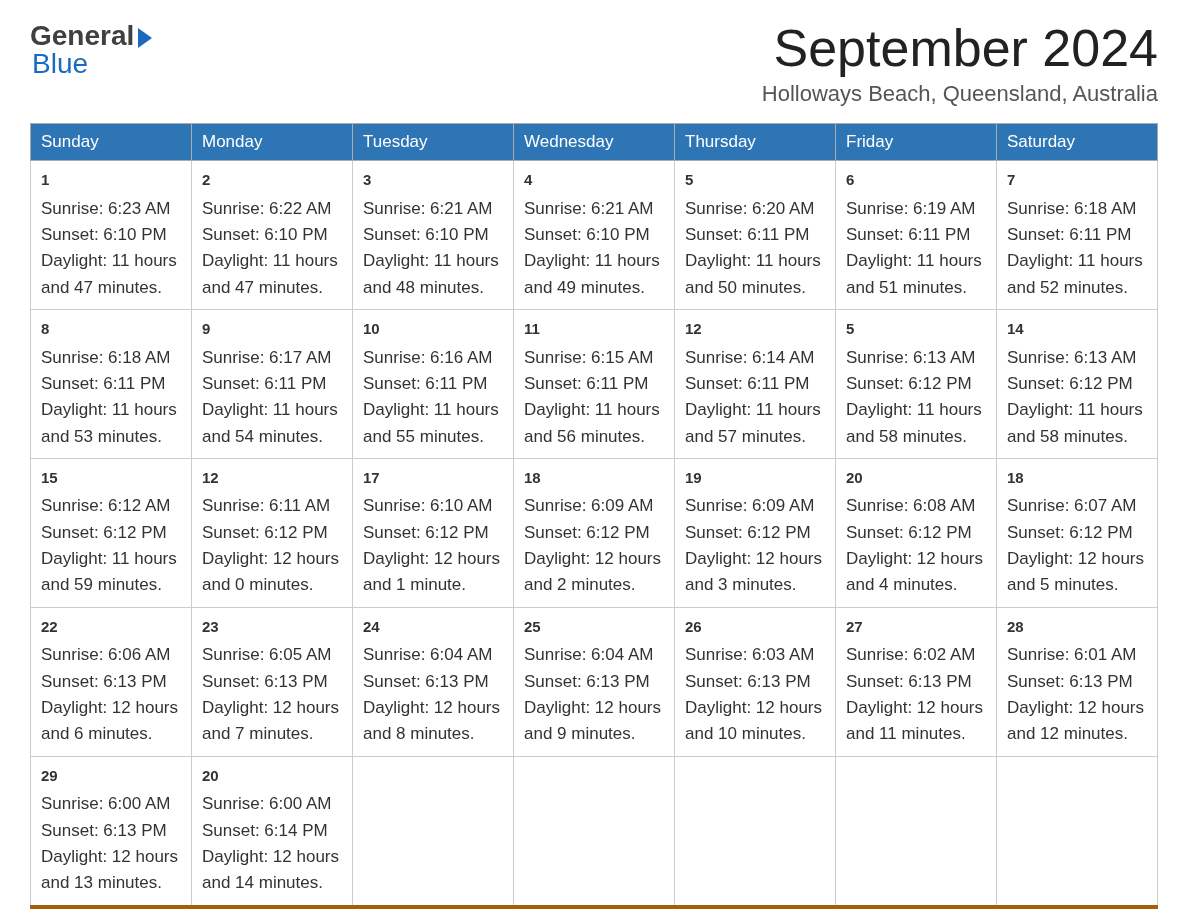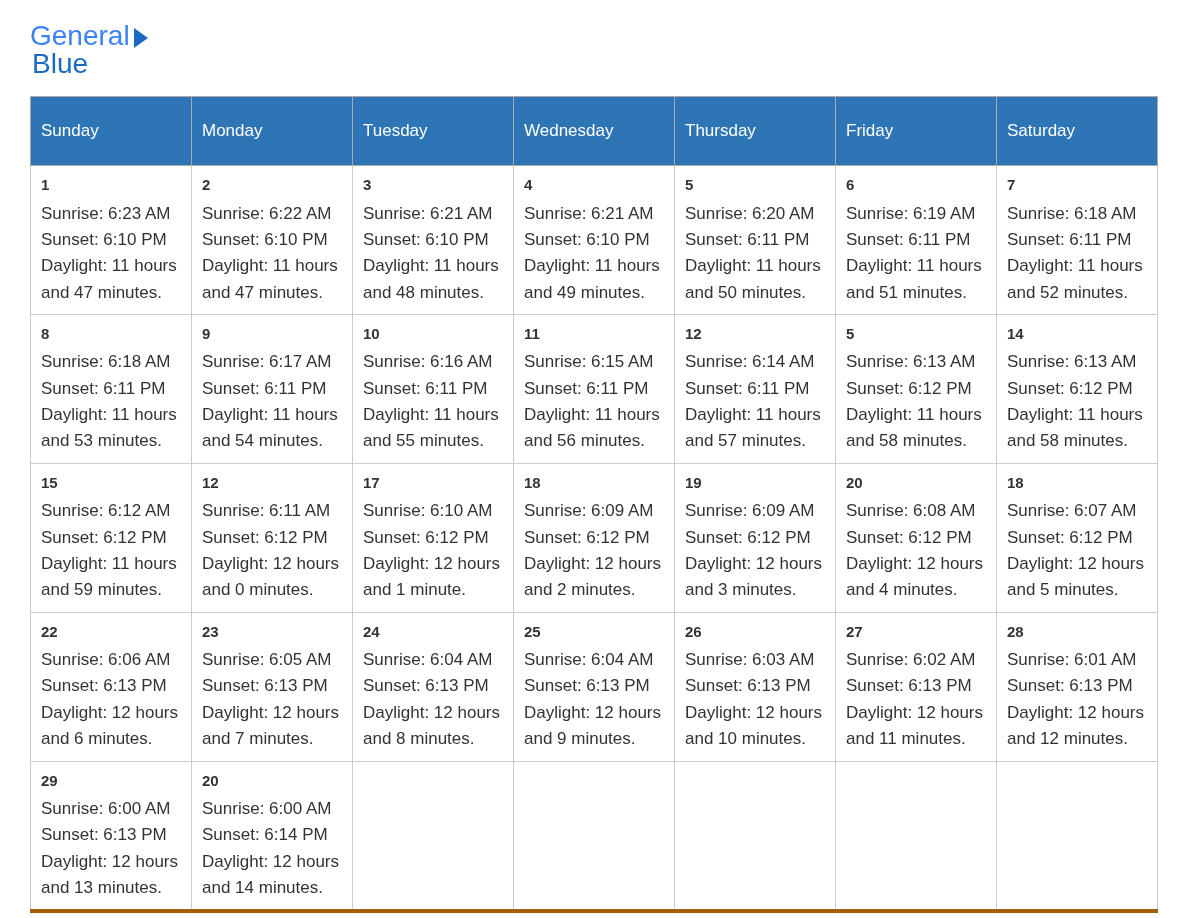--- a/index.html
+++ b/index.html
@@ -20,22 +20,22 @@
       display: flex;
       flex-direction: column;
       align-items: flex-start;
     }
     .logo-top {
       display: flex;
       align-items: center;
     }
     .logo-general {
       font-size: 28px;
-      font-weight: normal;
-      color: #3b82f6;
+      font-weight: bold;
+      color: #404040;
     }
     .logo-arrow {
       width: 0;
       height: 0;
       border-left: 14px solid #1a6bbf;
       border-top: 10px solid transparent;
       border-bottom: 10px solid transparent;
       margin-left: 4px;
       margin-top: 4px;
     }
@@ -63,21 +63,21 @@
     .calendar {
       width: 100%;
       border-collapse: collapse;
       border: 1px solid #aaa;
     }
     .calendar th {
       background-color: #2e75b6;
       color: #fff;
       font-size: 17px;
       font-weight: normal;
-      padding: 24px 10px;
+      padding: 8px 10px;
       text-align: left;
       border: 1px solid #aaa;
     }
     .calendar td {
       vertical-align: top;
       padding: 8px 10px;
       border: 1px solid #ccc;
       width: 14.28%;
       font-size: 13.5px;
       color: #333;
@@ -107,20 +107,22 @@
 
 <div class="header">
   <div class="logo">
     <div class="logo-top">
       <span class="logo-general">General</span>
       <div class="logo-arrow"></div>
     </div>
     <span class="logo-blue">Blue</span>
   </div>
   <div class="title-section">
+    <div class="month-year">September 2024</div>
+    <div class="location">Holloways Beach, Queensland, Australia</div>
   </div>
 </div>
 
 <table class="calendar">
   <thead>
     <tr>
     <th>Sunday</th>
         <th>Monday</th>
         <th>Tuesday</th>
         <th>Wednesday</th>

